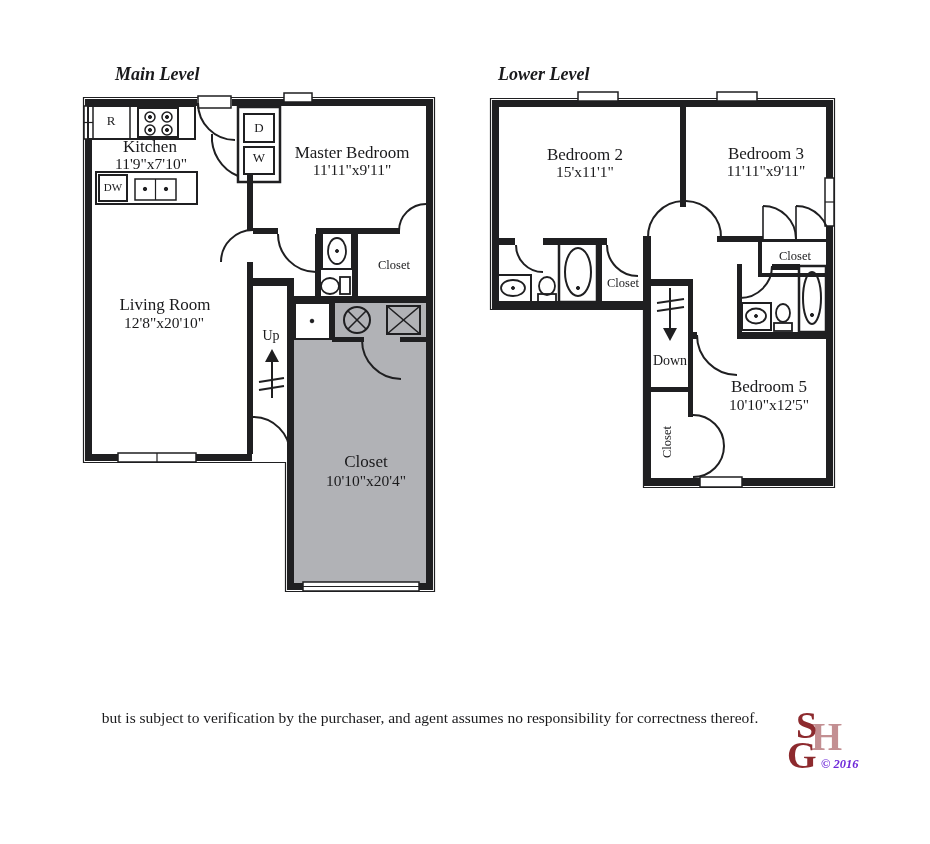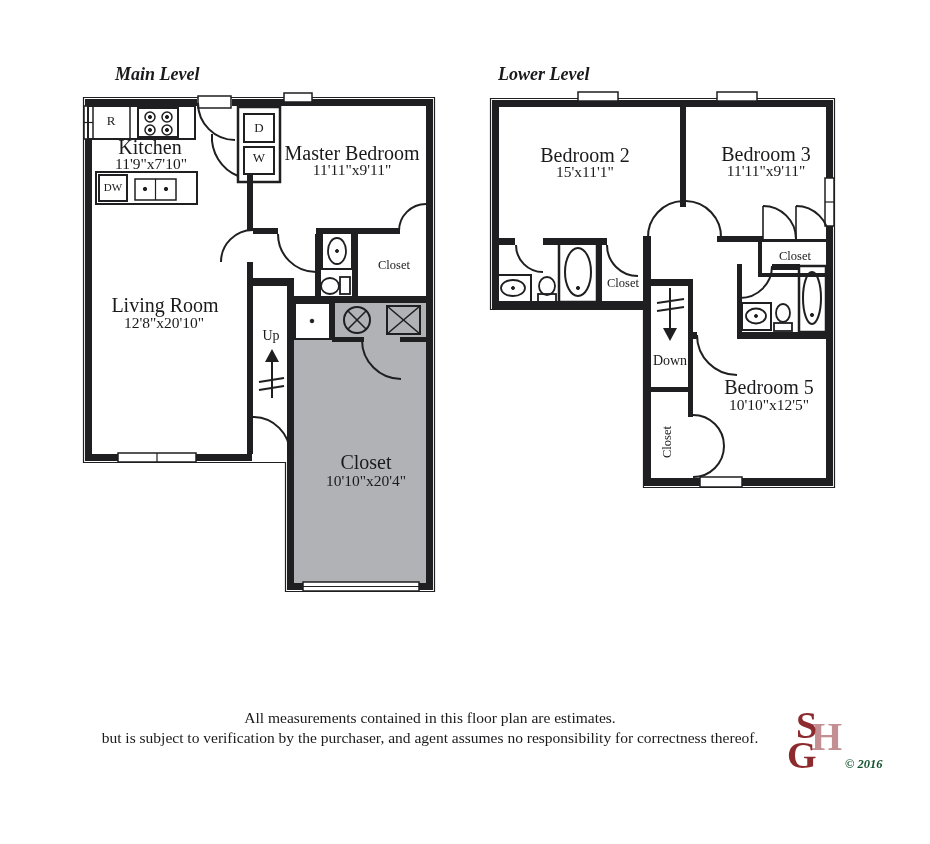--- a/index.html
+++ b/index.html
@@ -1,21 +1,21 @@
 <!DOCTYPE html>
 <html><head>
 <meta charset="utf-8">
 <style>
   html,body{margin:0;padding:0;background:#fff;}
   .canvas{position:relative;width:930px;height:844px;background:#ffffff;overflow:hidden;
           font-family:"Liberation Serif", serif;color:#1a1a1c;text-decoration:underline;}
   svg{position:absolute;left:0;top:0;}
   .lbl{position:absolute;transform:translate(-50%,-50%);white-space:nowrap;
        font-family:"Liberation Serif", serif;color:#1a1a1c;text-align:center;line-height:1.05;}
-  .name{font-size:20px;}
+  .name{font-size:17px;}
   .dims{font-size:15.5px;}
   .small{font-size:12.5px;}
   .updown{font-size:14px;}
   .appl{font-size:13px;}
   .appl-sm{font-size:11px;}
   .title{position:absolute;font-size:18px;font-style:italic;font-weight:bold;white-space:nowrap;}
   .address{position:absolute;transform:translateX(-50%);font-size:26px;font-style:italic;white-space:nowrap;}
   .disclaimer{position:absolute;transform:translateX(-50%);font-size:15.5px;line-height:19.5px;
               text-align:center;white-space:nowrap;}
   .rot{transform:translate(-50%,-50%) rotate(-90deg);}
@@ -241,24 +241,23 @@
   <div class="lbl name" style="left:766px;top:154px;">Bedroom 3</div>
   <div class="lbl dims" style="left:766px;top:171px;">11'11"x9'11"</div>
   <div class="lbl name" style="left:769px;top:387px;">Bedroom 5</div>
   <div class="lbl dims" style="left:769px;top:405px;">10'10"x12'5"</div>
   <div class="lbl small" style="left:623px;top:284px;">Closet</div>
   <div class="lbl small" style="left:795px;top:257px;">Closet</div>
   <div class="lbl small rot" style="left:668px;top:442px;">Closet</div>
   <div class="lbl updown" style="left:670px;top:361px;">Down</div>
 
   <div class="disclaimer" style="left:430px;top:708px;">
-    <div>All measurements contained in this floor plan are estimates.</div>
     <div>but is subject to verification by the purchaser, and agent assumes no responsibility for correctness thereof.</div>
   </div>
 
   <div>
     <div class="logo-letter logo-h" style="color:#c38f92;">H</div>
     <div class="logo-letter logo-s" style="color:#8d2a2e;">S</div>
     <div class="logo-letter logo-g" style="color:#8d2a2e;">G</div>
-    <div class="logo-c" style="color:#14532d;margin-left:24px;">© 2016</div>
+    <div class="logo-c" style="color:#6d28d9;">© 2016</div>
   </div>
 
 </div>
 
 </body></html>

